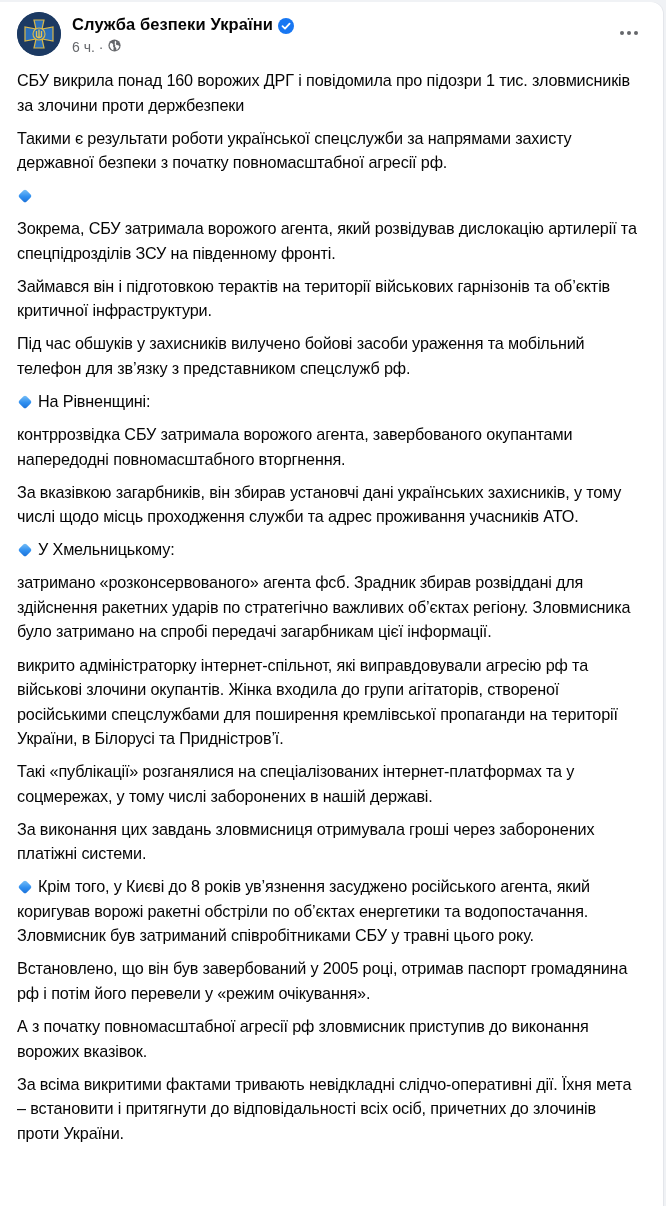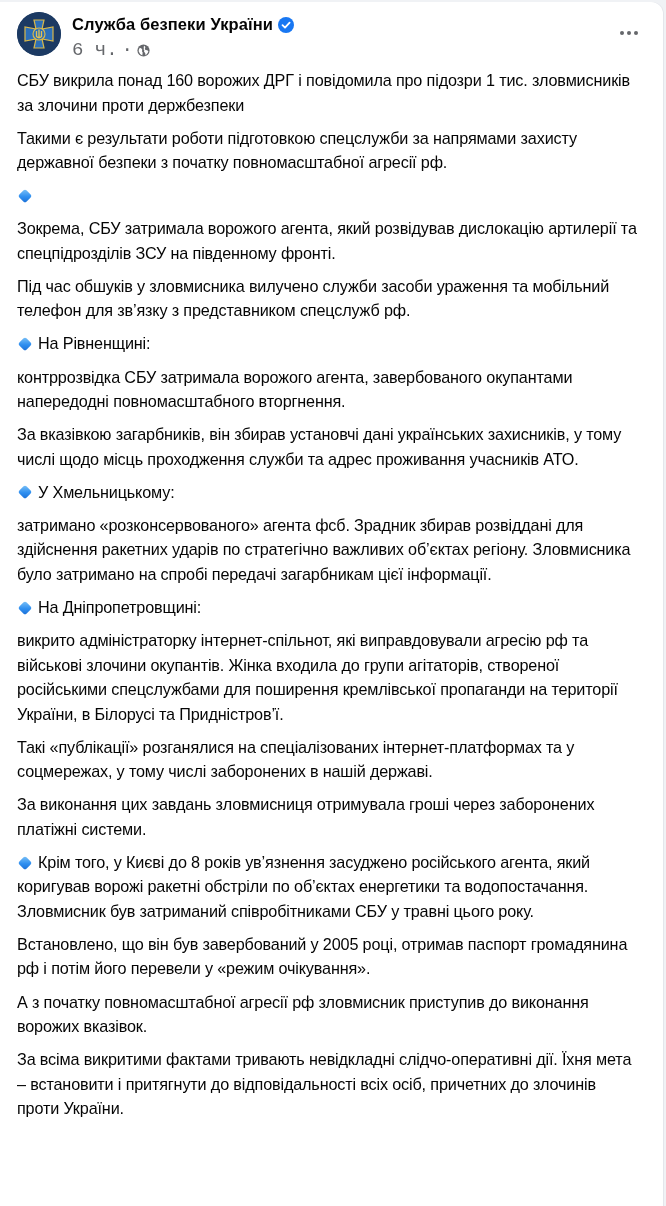--- a/index.html
+++ b/index.html
@@ -40,45 +40,45 @@
     background: #1c3a63;
     overflow: hidden;
     cursor: pointer;
   }
   .avatar svg { display: block; }
   .name-row {
     position: absolute;
     left: 72px;
     top: 13px;
     display: flex;
-    align-items: center;
+    align-items: flex-end;
     gap: 5px;
   }
   .page-name {
     font-family: "Liberation Sans", sans-serif;
     font-weight: bold;
     font-size: 16.5px;
     color: #050505;
     cursor: pointer;
     letter-spacing: 0.1px;
   }
   .verified {
     width: 16px;
     height: 16px;
     display: inline-block;
   }
   .meta-row {
     position: absolute;
     left: 72px;
     top: 37px;
     display: flex;
-    align-items: center;
+    align-items: flex-start;
     gap: 4px;
-    font-family: Liberation Mono, monospace;
-    font-size: 19px;
+    font-family: Liberation Sans, sans-serif;
+    font-size: 14px;
     color: #65676b;
   }
   .meta-row .time { cursor: pointer; }
   .globe { width: 13px; height: 13px; display: inline-block; }
   .more-btn {
     position: absolute;
     right: 22px;
     top: 22px;
     width: 24px;
     height: 18px;
@@ -150,30 +150,30 @@
     </div>
     <div class="more-btn">
       <span></span>
       <span></span>
       <span></span>
     </div>
   </div>
 
   <div class="body">
     <p><span>СБУ викрила понад 160 ворожих ДРГ і повідомила про підозри 1 тис. зловмисників за злочини проти держбезпеки</span></p>
-    <p><span>Такими є результати роботи підготовкою спецслужби за напрямами захисту державної безпеки з початку повномасштабної агресії рф.</span></p>
+    <p><span>Такими є результати роботи української спецслужби за напрямами захисту державної безпеки з початку повномасштабної агресії рф.</span></p>
     <p><span class="diamond"></span></p>
     <p><span>Зокрема, СБУ затримала ворожого агента, який розвідував дислокацію артилерії та спецпідрозділів ЗСУ на південному фронті.</span></p>
-    <p><span>Під час обшуків у зловмисника вилучено служби засоби ураження та мобільний телефон для зв’язку з представником спецслужб рф.</span></p>
+    <p><span>Займався він і підготовкою терактів на території військових гарнізонів та об’єктів критичної інфраструктури.</span></p>
+    <p><span>Під час обшуків у захисників вилучено бойові засоби ураження та мобільний телефон для зв’язку з представником спецслужб рф.</span></p>
     <p><span class="diamond"></span><span>На Рівненщині:</span></p>
     <p><span>контррозвідка СБУ затримала ворожого агента, завербованого окупантами напередодні повномасштабного вторгнення.</span></p>
     <p><span>За вказівкою загарбників, він збирав установчі дані українських захисників, у тому числі щодо місць проходження служби та адрес проживання учасників АТО.</span></p>
     <p><span class="diamond"></span><span>У Хмельницькому:</span></p>
     <p><span>затримано «розконсервованого» агента фсб. Зрадник збирав розвіддані для здійснення ракетних ударів по стратегічно важливих об’єктах регіону. Зловмисника було затримано на спробі передачі загарбникам цієї інформації.</span></p>
-    <p><span class="diamond"></span><span>На Дніпропетровщині:</span></p>
     <p><span>викрито адміністраторку інтернет-спільнот, які виправдовували агресію рф та військові злочини окупантів. Жінка входила до групи агітаторів, створеної російськими спецслужбами для поширення кремлівської пропаганди на території України, в Білорусі та Придністров’ї.</span></p>
     <p><span>Такі «публікації» розганялися на спеціалізованих інтернет-платформах та у соцмережах, у тому числі заборонених в нашій державі.</span></p>
     <p><span>За виконання цих завдань зловмисниця отримувала гроші через заборонених платіжні системи.</span></p>
     <p><span class="diamond"></span><span>Крім того, у Києві до 8 років ув’язнення засуджено російського агента, який коригував ворожі ракетні обстріли по об’єктах енергетики та водопостачання. Зловмисник був затриманий співробітниками СБУ у травні цього року.</span></p>
     <p><span>Встановлено, що він був завербований у 2005 році, отримав паспорт громадянина рф і потім його перевели у «режим очікування».</span></p>
     <p><span>А з початку повномасштабної агресії рф зловмисник приступив до виконання ворожих вказівок.</span></p>
     <p><span>За всіма викритими фактами тривають невідкладні слідчо-оперативні дії. Їхня мета – встановити і притягнути до відповідальності всіх осіб, причетних до злочинів проти України.</span></p>
   </div>
 </div>
 

